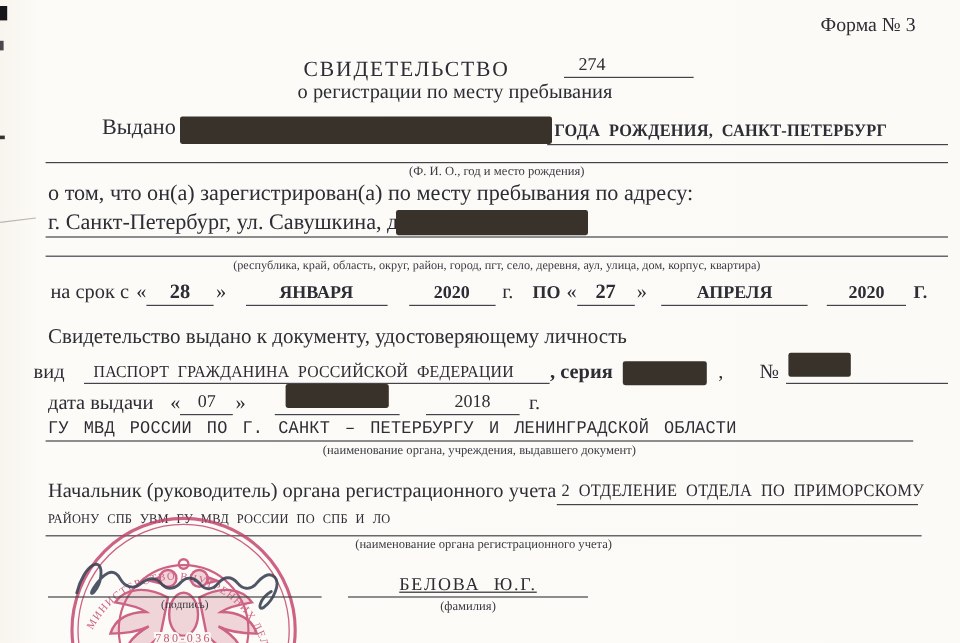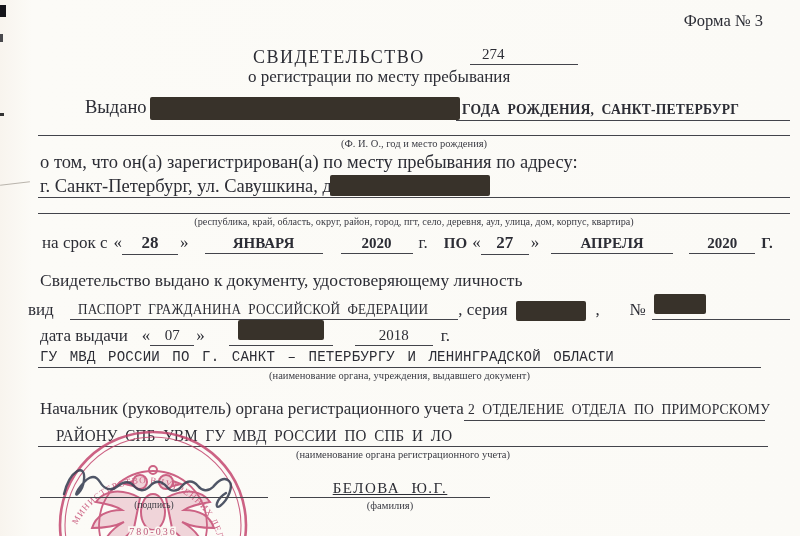--- a/index.html
+++ b/index.html
@@ -72,21 +72,21 @@
     <span class="uline bold" style="width:122px;font-size:15px;">АПРЕЛЯ</span>
     <span class="uline bold" style="width:66px;margin-left:16px;font-size:15px;">2020</span>
     <span class="bold" style="margin-left:6px;font-size:15px;">Г.</span>
   </div>
 
   <div class="abs" style="left:40px;top:270px;font-size:17.5px;">Свидетельство выдано к документу, удостоверяющему личность</div>
 
   <div class="abs row body-17" style="left:28px;top:294px;right:10px;align-items:flex-end;">
     <span style="margin-right:16px;">вид</span>
     <span class="uline" style="padding:0 8px;"><span class="vcaps" style="font-size:14px;">ПАСПОРТ ГРАЖДАНИНА РОССИЙСКОЙ ФЕДЕРАЦИИ</span></span>
-    <span class="pre" style="margin-right:8px;">, серия</span>
+    <span class="pre" style="margin-right:8px;font-weight:bold;">, серия</span>
     <span class="bar" style="width:70px;height:20px;margin-bottom:-1px;"></span>
     <span style="margin:0 30px 0 10px;">,</span>
     <span style="margin-right:6px;">№</span>
     <span class="uline" style="flex:1;text-align:left;"><span class="bar" style="width:52px;height:20px;margin:0 0 -1px 2px;"></span></span>
   </div>
 
   <div class="abs row body-17" style="left:40px;top:320px;width:420px;align-items:flex-end;">
     <span style="margin-right:14px;">дата выдачи</span>
     <span>«</span>
     <span class="uline" style="width:44px;font-size:15px;">07</span>
@@ -97,21 +97,21 @@
   </div>
 
   <div class="abs" style="left:40px;top:349px;font-size:15px;font-family:Liberation Mono, monospace;"><span class="vcaps">ГУ МВД РОССИИ ПО Г. САНКТ – ПЕТЕРБУРГУ И ЛЕНИНГРАДСКОЙ ОБЛАСТИ</span></div>
   <div class="abs hr" style="left:38px;top:367px;width:723px;"></div>
   <div class="abs body-17" style="left:40px;top:399px;">Начальник (руководитель) органа регистрационного учета</div>
 
   <div class="abs cap" style="left:38px;top:370px;width:723px;">(наименование органа, учреждения, выдавшего документ)</div>
   <div class="abs" style="left:468px;top:401px;font-size:14.5px;"><span class="vcaps">2 ОТДЕЛЕНИЕ ОТДЕЛА ПО ПРИМОРСКОМУ</span></div>
   <div class="abs hr" style="left:464px;top:420px;width:301px;"></div>
 
-  <div class="abs" style="left:56px;top:427px;font-size:16px;"><span class="vcaps">РАЙОНУ СПБ УВМ ГУ МВД РОССИИ ПО СПБ И ЛО</span></div>
+  <div class="abs" style="left:40px;top:427px;font-size:11px;"><span class="vcaps">РАЙОНУ СПБ УВМ ГУ МВД РОССИИ ПО СПБ И ЛО</span></div>
   <div class="abs hr" style="left:38px;top:446px;width:730px;"></div>
   <div class="abs cap" style="left:38px;top:449px;width:730px;">(наименование органа регистрационного учета)</div>
 
   <svg class="abs" width="200" height="200" viewBox="0 0 200 200" style="left:52px;top:428px;opacity:.82;">
     <defs>
       <path id="ringPath" d="M 25 97 A 76 76 0 1 1 24.9 97.2" fill="none"></path>
     </defs>
     <circle cx="101" cy="97" r="93" fill="none" stroke="#c2416b" stroke-width="2.6"></circle>
     <circle cx="101" cy="97" r="88" fill="none" stroke="#c2416b" stroke-width="1.1"></circle>
     <circle cx="101" cy="97" r="54" fill="none" stroke="#c2416b" stroke-width="1.8"></circle>

